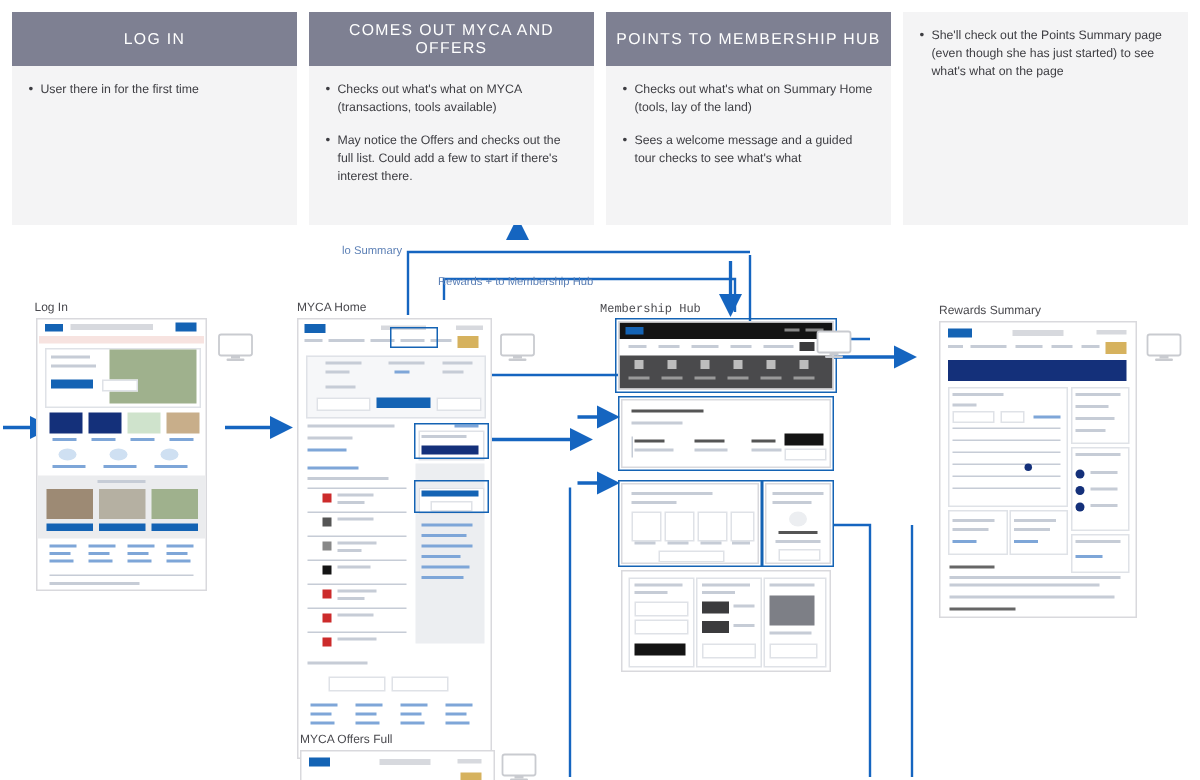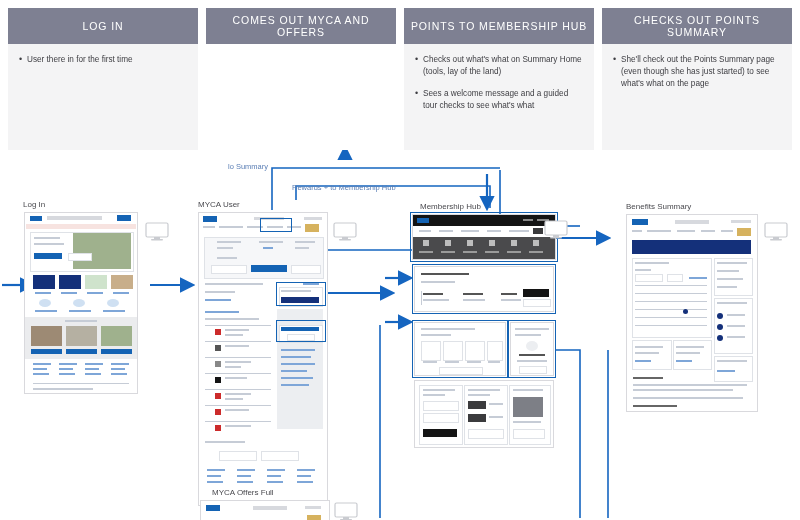--- a/index.html
+++ b/index.html
@@ -108,32 +108,35 @@
 
   <div class="journey-col">
     <div class="journey-head">LOG IN</div>
     <div class="journey-body">
       <div class="bullet">User there in for the first time</div>
     </div>
   </div>
 
   <div class="journey-col">
     <div class="journey-head">COMES OUT MYCA AND OFFERS</div>
+    <div class="journey-body">
+      <div class="bullet">Checks out what's what on MYCA (transactions, tools available)</div>
+      <div class="bullet">May notice the Offers and checks out the full list. Could add a few to start if there's interest there.</div>
+    </div>
   </div>
 
   <div class="journey-col">
     <div class="journey-head">POINTS TO MEMBERSHIP HUB</div>
     <div class="journey-body">
       <div class="bullet">Checks out what's what on Summary Home (tools, lay of the land)</div>
       <div class="bullet">Sees a welcome message and a guided tour checks to see what's what</div>
     </div>
   </div>
 
   <div class="journey-col">
-    <div class="journey-head">CHECKS OUT POINTS SUMMARY</div>
     <div class="journey-body">
       <div class="bullet">She'll check out the Points Summary page (even though she has just started) to see what's what on the page</div>
     </div>
   </div>
 
 </div>
 
 <div class="flow">
 
   <svg width="800" height="370">
@@ -236,21 +239,21 @@
     <div class="mock-line" style="left:8px;top:175px;width:60px;"></div>
   </div>
   <span class="monitor" style="left:145px;top:72px;">
     <svg width="24" height="20" viewBox="0 0 24 20">
         <rect x="1" y="1" width="22" height="14" rx="1.5" fill="#ffffff" stroke="#c9cbd0" stroke-width="1.2"></rect>
         <rect x="9" y="15" width="6" height="2" fill="#c9cbd0"></rect>
         <rect x="6" y="17" width="12" height="1.6" rx=".8" fill="#c9cbd0"></rect>
       </svg>
   </span>
 
-  <div class="flow-label" style="left:198px;top:50px;">MYCA User</div>
+  <div class="flow-label" style="left:198px;top:50px;">MYCA Home</div>
   <div class="screen" style="left:198px;top:62px;width:128px;height:292px;">
     <div class="mock-blue" style="left:4px;top:3px;width:14px;height:6px;"></div>
     <div class="mock-gray" style="left:55px;top:4px;width:30px;height:3px;"></div>
     <div class="mock-gray" style="left:105px;top:4px;width:18px;height:3px;"></div>
     <div class="mock-line" style="left:4px;top:13px;width:12px;"></div>
     <div class="mock-line" style="left:20px;top:13px;width:24px;"></div>
     <div class="mock-line" style="left:48px;top:13px;width:16px;"></div>
     <div class="mock-line" style="left:68px;top:13px;width:16px;"></div>
     <div class="mock-line" style="left:88px;top:13px;width:14px;"></div>
     <div class="mock-img2" style="left:106px;top:11px;width:14px;height:8px;background:#d6b25e;"></div>
@@ -337,21 +340,21 @@
   <div class="mock-hl" style="left:276px;top:132px;width:48px;height:22px;"></div>
   <div class="mock-hl" style="left:276px;top:170px;width:48px;height:20px;"></div>
   <span class="monitor" style="left:333px;top:72px;">
     <svg width="24" height="20" viewBox="0 0 24 20">
         <rect x="1" y="1" width="22" height="14" rx="1.5" fill="#ffffff" stroke="#c9cbd0" stroke-width="1.2"></rect>
         <rect x="9" y="15" width="6" height="2" fill="#c9cbd0"></rect>
         <rect x="6" y="17" width="12" height="1.6" rx=".8" fill="#c9cbd0"></rect>
       </svg>
   </span>
 
-  <div class="flow-label" style="left:420px;top:52px;">Membership Hub</div>
+  <div class="flow-label" style="left:400px;top:52px;font-family:Liberation Mono, monospace;">Membership Hub</div>
   <div class="screen" style="left:412px;top:64px;width:142px;height:44px;">
     <div class="mock-black" style="left:0;top:0;width:142px;height:11px;"></div>
     <div class="mock-blue" style="left:4px;top:3px;width:12px;height:5px;"></div>
     <div class="mock-line" style="left:110px;top:4px;width:10px;background:#888;"></div>
     <div class="mock-line" style="left:124px;top:4px;width:12px;background:#888;"></div>
     <div class="mock-line" style="left:6px;top:15px;width:12px;"></div>
     <div class="mock-line" style="left:26px;top:15px;width:14px;"></div>
     <div class="mock-line" style="left:48px;top:15px;width:18px;"></div>
     <div class="mock-line" style="left:74px;top:15px;width:14px;"></div>
     <div class="mock-line" style="left:96px;top:15px;width:20px;"></div>
@@ -436,21 +439,21 @@
     <div class="mock-white" style="left:98px;top:48px;width:30px;height:8px;"></div>
   </div>
   <span class="monitor" style="left:544px;top:70px;">
     <svg width="24" height="20" viewBox="0 0 24 20">
         <rect x="1" y="1" width="22" height="14" rx="1.5" fill="#ffffff" stroke="#c9cbd0" stroke-width="1.2"></rect>
         <rect x="9" y="15" width="6" height="2" fill="#c9cbd0"></rect>
         <rect x="6" y="17" width="12" height="1.6" rx=".8" fill="#c9cbd0"></rect>
       </svg>
   </span>
 
-  <div class="flow-label" style="left:626px;top:52px;">Benefits Summary</div>
+  <div class="flow-label" style="left:626px;top:52px;">Rewards Summary</div>
   <div class="screen" style="left:626px;top:64px;width:130px;height:196px;">
     <div class="mock-blue" style="left:5px;top:4px;width:16px;height:6px;"></div>
     <div class="mock-gray" style="left:48px;top:5px;width:34px;height:4px;"></div>
     <div class="mock-gray" style="left:104px;top:5px;width:20px;height:3px;"></div>
     <div class="mock-line" style="left:5px;top:15px;width:10px;"></div>
     <div class="mock-line" style="left:20px;top:15px;width:24px;"></div>
     <div class="mock-line" style="left:50px;top:15px;width:18px;"></div>
     <div class="mock-line" style="left:74px;top:15px;width:14px;"></div>
     <div class="mock-line" style="left:94px;top:15px;width:12px;"></div>
     <div class="mock-img2" style="left:110px;top:13px;width:14px;height:8px;background:#d6b25e;"></div>
@@ -503,21 +506,21 @@
     <div class="mock-line" style="left:6px;top:190px;width:44px;background:#666;"></div>
   </div>
   <span class="monitor" style="left:764px;top:72px;">
     <svg width="24" height="20" viewBox="0 0 24 20">
         <rect x="1" y="1" width="22" height="14" rx="1.5" fill="#ffffff" stroke="#c9cbd0" stroke-width="1.2"></rect>
         <rect x="9" y="15" width="6" height="2" fill="#c9cbd0"></rect>
         <rect x="6" y="17" width="12" height="1.6" rx=".8" fill="#c9cbd0"></rect>
       </svg>
   </span>
 
-  <div class="flow-label" style="left:212px;top:338px;text-align:right;">MYCA Offers Full</div>
+  <div class="flow-label" style="left:200px;top:338px;text-align:right;">MYCA Offers Full</div>
   <div class="screen" style="left:200px;top:350px;width:128px;height:24px;">
     <div class="mock-blue" style="left:5px;top:4px;width:14px;height:6px;"></div>
     <div class="mock-gray" style="left:52px;top:5px;width:34px;height:4px;"></div>
     <div class="mock-gray" style="left:104px;top:5px;width:16px;height:3px;"></div>
     <div class="mock-img2" style="left:106px;top:14px;width:14px;height:8px;background:#d6b25e;"></div>
   </div>
   <span class="monitor" style="left:334px;top:352px;">
     <svg width="24" height="20" viewBox="0 0 24 20">
         <rect x="1" y="1" width="22" height="14" rx="1.5" fill="#ffffff" stroke="#c9cbd0" stroke-width="1.2"></rect>
         <rect x="9" y="15" width="6" height="2" fill="#c9cbd0"></rect>

